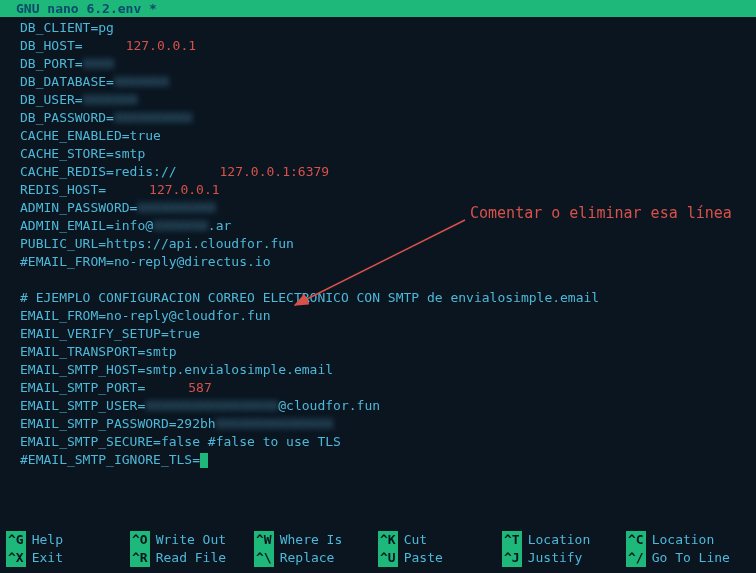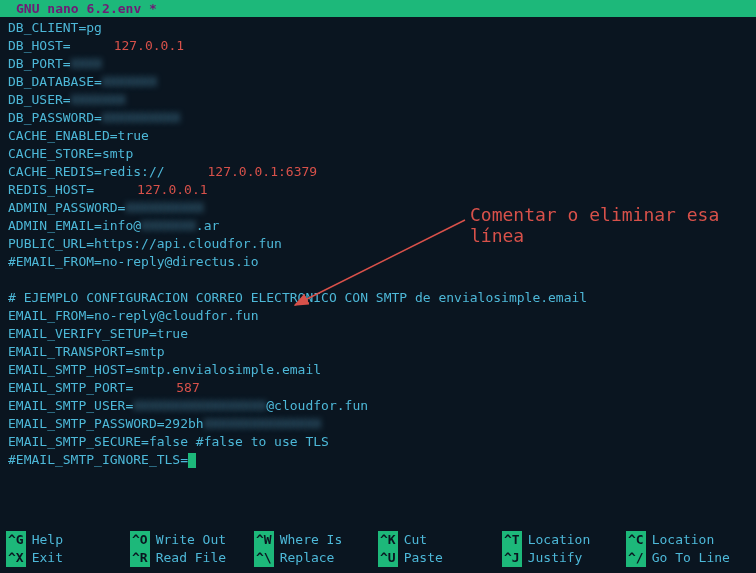--- a/index.html
+++ b/index.html
@@ -11,35 +11,35 @@
       background: #0a1520;
       font-family: 'Consolas', 'Monaco', monospace;
       font-size: 13px;
       width: 756px;
       height: 573px;
       overflow: hidden;
       position: relative;
     }
     .title-bar {
       background: #1db87a;
-      color: #701a75;
+      color: #0c4a6e;
       padding: 1px 4px;
       display: flex;
       font-weight: bold;
     }
     .title-left {
       flex: 0 0 auto;
       padding-left: 12px;
     }
     .title-center {
       flex: 1;
       text-align: left;
     }
     .editor-content {
-      padding: 2px 8px;
+      padding: 2px 20px;
       line-height: 18px;
     }
     .line {
       white-space: pre;
     }
     .key { color: #4db8d8; }
     .eq { color: #4db8d8; }
     .val-red { color: #d8514a; margin-left: 43px; }
     .val-normal { color: #4db8d8; }
     .comment { color: #4db8d8; }
@@ -53,21 +53,21 @@
       display: inline-block;
       width: 8px;
       height: 15px;
       vertical-align: middle;
     }
     .annotation {
       position: absolute;
       top: 204px;
       left: 470px;
       color: #d8514a;
-      font-size: 18px;
+      font-size: 15px;
     }
     .arrow {
       position: absolute;
       top: 215px;
       left: 290px;
       pointer-events: none;
     }
     .help-bar {
       position: absolute;
       bottom: 0;

